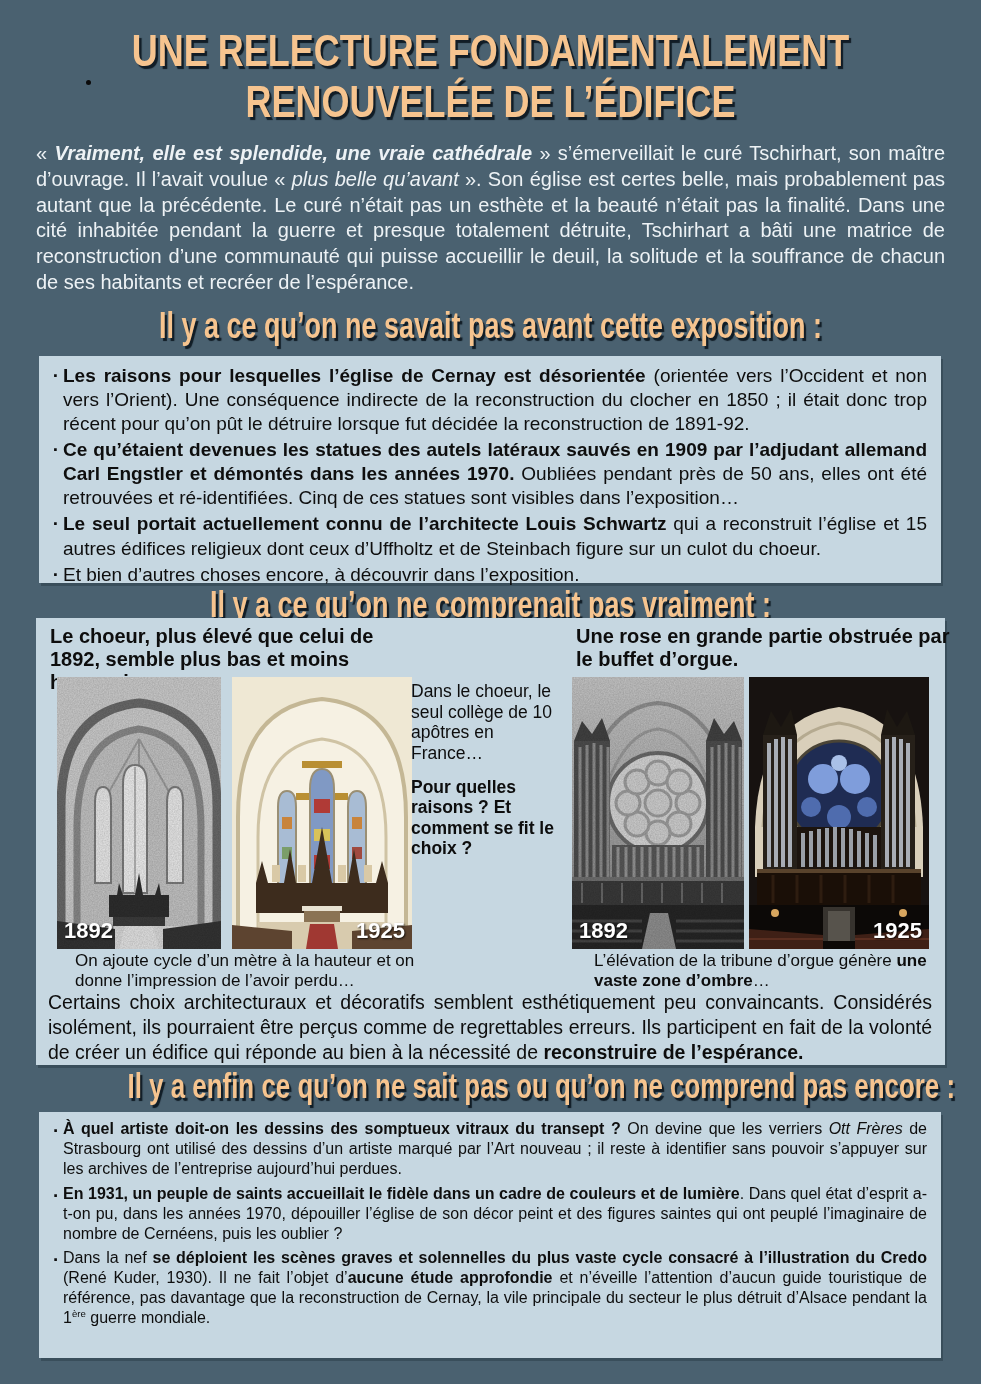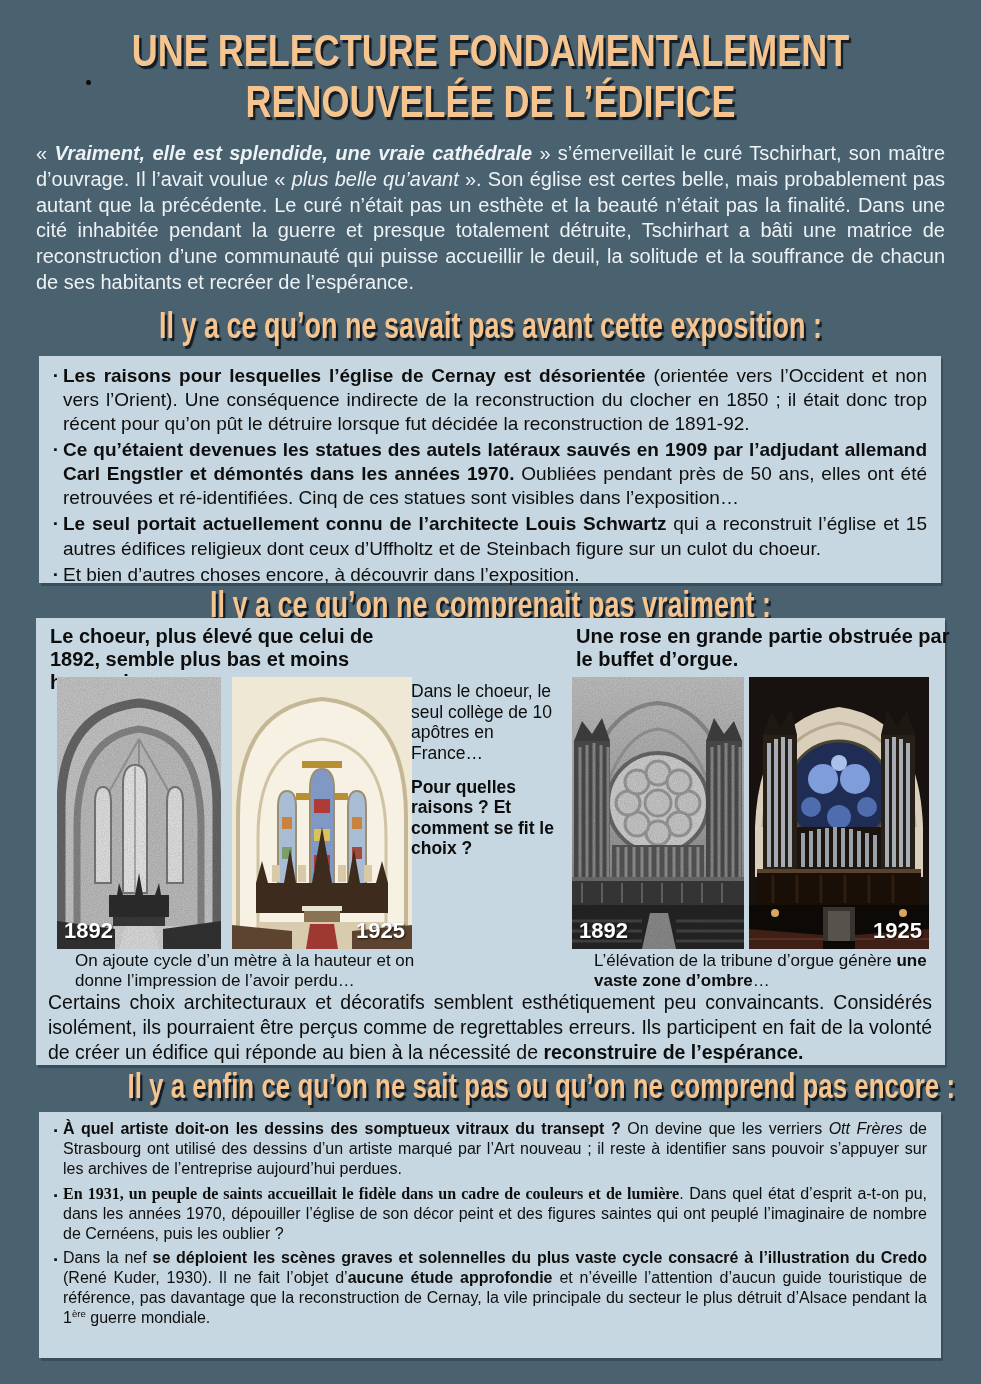--- a/index.html
+++ b/index.html
@@ -255,21 +255,21 @@
 
   <div id="h3" class="display">Il y a enfin ce qu’on ne sait pas ou qu’on ne comprend pas encore :</div>
 
   <div id="box3" class="panel">
     <div class="bullet">
       <span class="mk">·</span>
       <div class="btxt"><span style="font-weight: bold;">À quel artiste doit-on les dessins des somptueux vitraux du transept ?</span><span> On devine que les verriers </span><span style="font-style: italic;">Ott Frères</span><span> de Strasbourg ont utilisé des dessins d’un artiste marqué par l’Art nouveau ; il reste à identifier sans pouvoir s’appuyer sur les archives de l’entreprise aujourd’hui perdues.</span></div>
     </div>
     <div class="bullet">
       <span class="mk">·</span>
-      <div class="btxt"><span style="font-weight: bold; font-family: Liberation Serif, serif;">En 1931, un peuple de saints accueillait le fidèle dans un cadre de couleurs et de lumière</span><span>. Dans quel état d’esprit a-t-on pu, dans les années 1970, dépouiller l’église de son décor peint et des figures saintes qui ont peuplé l’imaginaire de nombre de Cernéens, puis les oublier ?</span></div>
+      <div class="btxt"><span style="font-weight: bold;">En 1931, un peuple de saints accueillait le fidèle dans un cadre de couleurs et de lumière</span><span>. Dans quel état d’esprit a-t-on pu, dans les années 1970, dépouiller l’église de son décor peint et des figures saintes qui ont peuplé l’imaginaire de nombre de Cernéens, puis les oublier ?</span></div>
     </div>
     <div class="bullet">
       <span class="mk">·</span>
       <div class="btxt"><span>Dans la nef </span><span style="font-weight: bold;">se déploient les scènes graves et solennelles du plus vaste cycle consacré à l’illustration du Credo</span><span> (René Kuder, 1930). Il ne fait l’objet d’</span><span style="font-weight: bold;">aucune étude approfondie</span><span> et n’éveille l’attention d’aucun guide touristique de référence, pas davantage que la reconstruction de Cernay, la vile principale du secteur le plus détruit d’Alsace pendant la 1</span><sup>ère</sup><span> guerre mondiale.</span></div>
     </div>
   </div>
 
 </div>
 
 </body></html>

